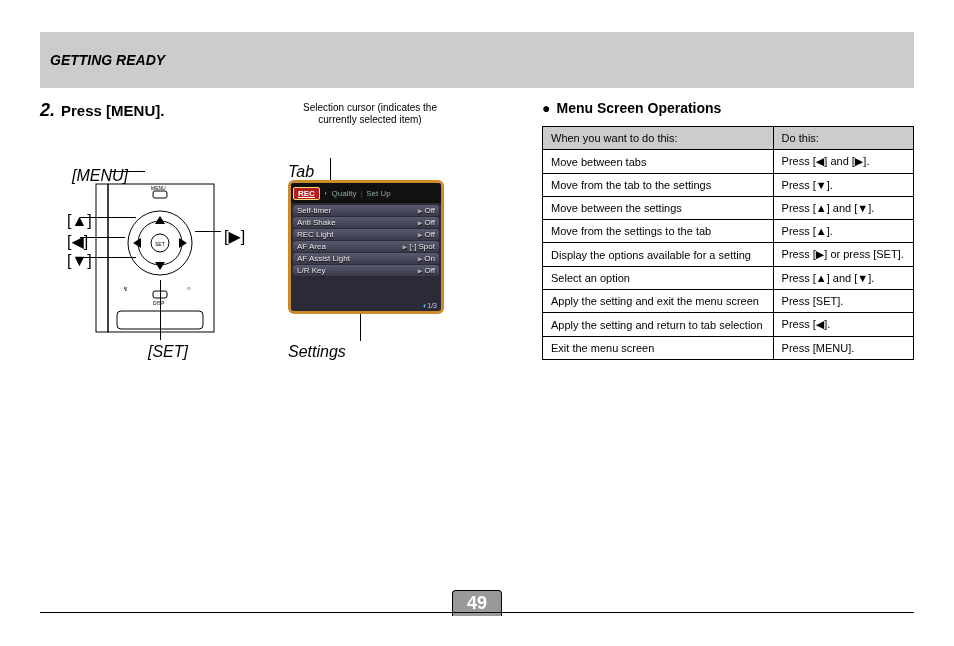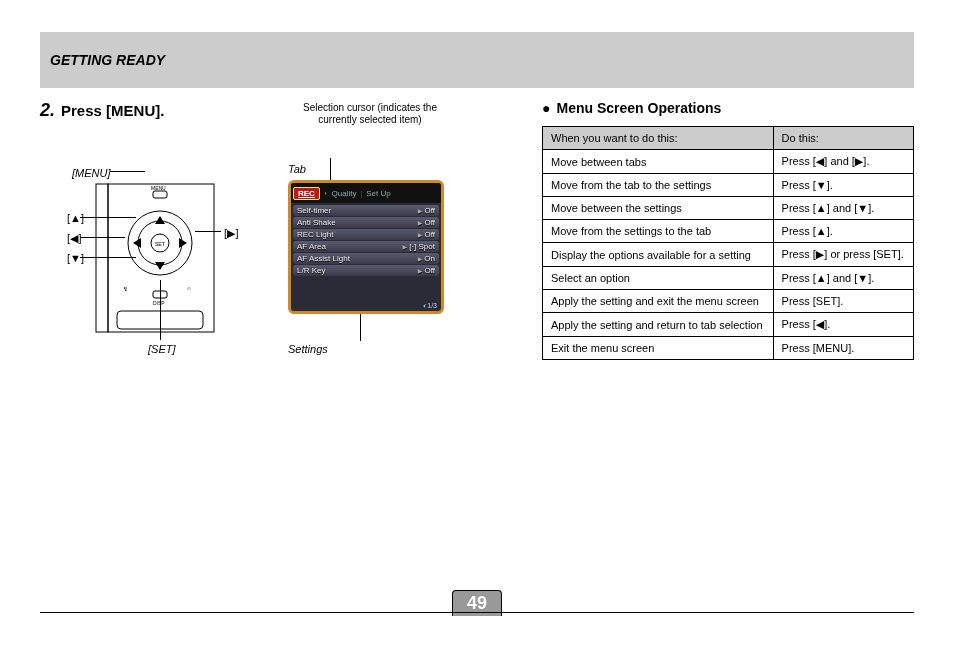--- a/index.html
+++ b/index.html
@@ -67,21 +67,21 @@
     text-align: center;
   }
   .figure-area {
     position: relative;
     width: 410px;
     height: 230px;
     margin-top: 2px;
   }
   .label {
     position: absolute;
-    font-size: 11px;
+    font-size: 16px;
     font-style: italic;
     white-space: nowrap;
   }
   .label.menu   { left: 32px;  top: 42px; }
   .label.settings { left: 248px; top: 218px; }
   .label.tab    { left: 248px; top: 38px; font-style: italic; }
   .label.set    { left: 108px; top: 218px; }
   .label.up     { left: 27px;  top: 87px;  font-style: normal; }
   .label.left   { left: 27px;  top: 107px; font-style: normal; }
   .label.down   { left: 27px;  top: 127px; font-style: normal; }

